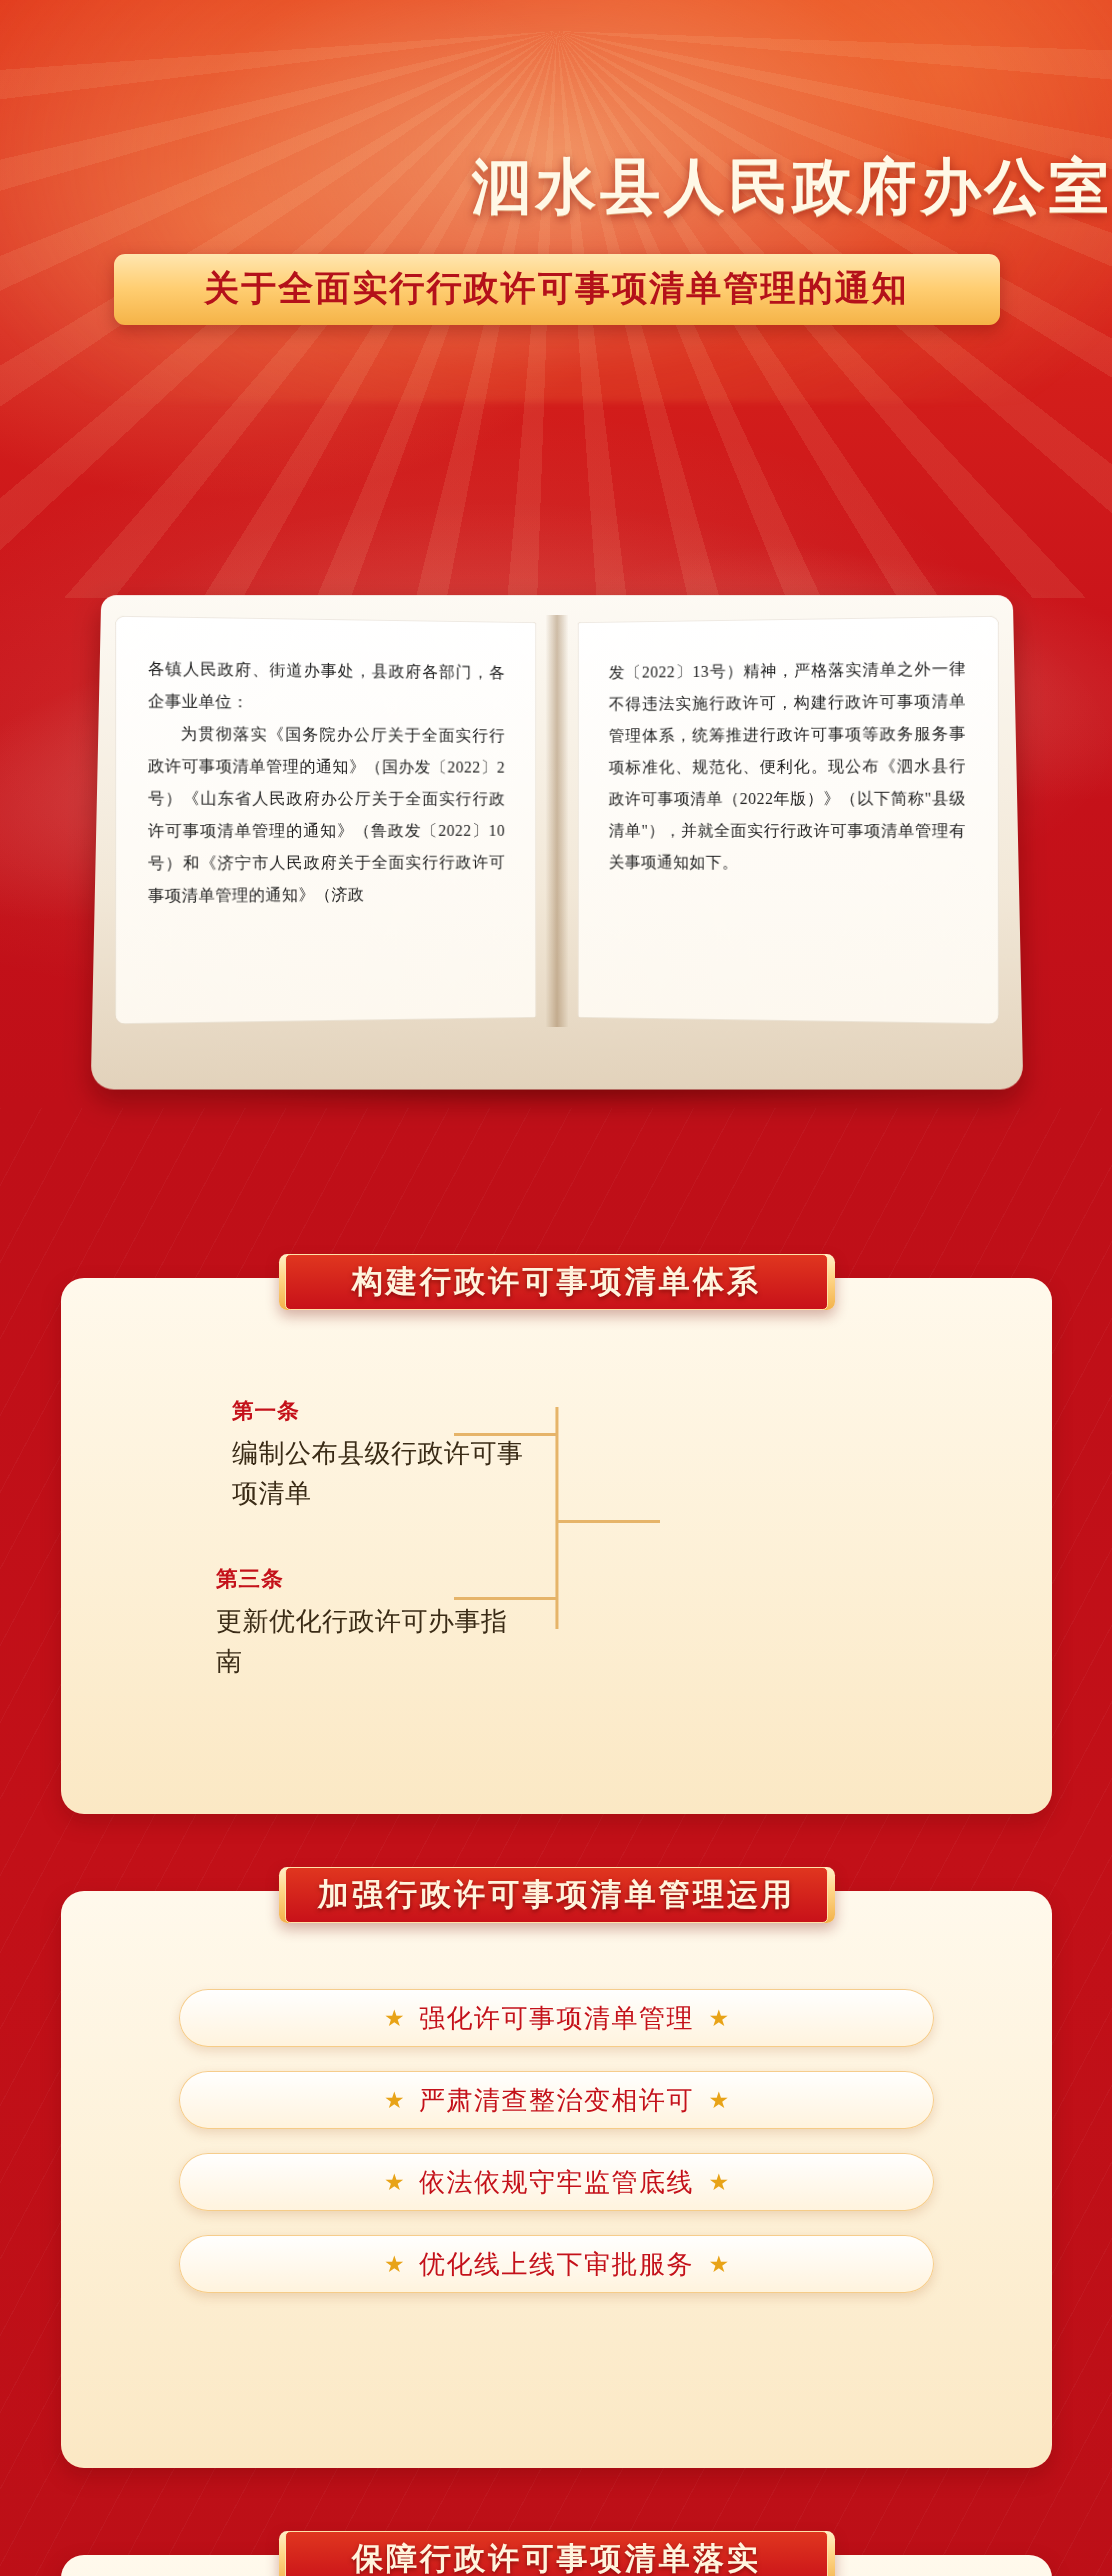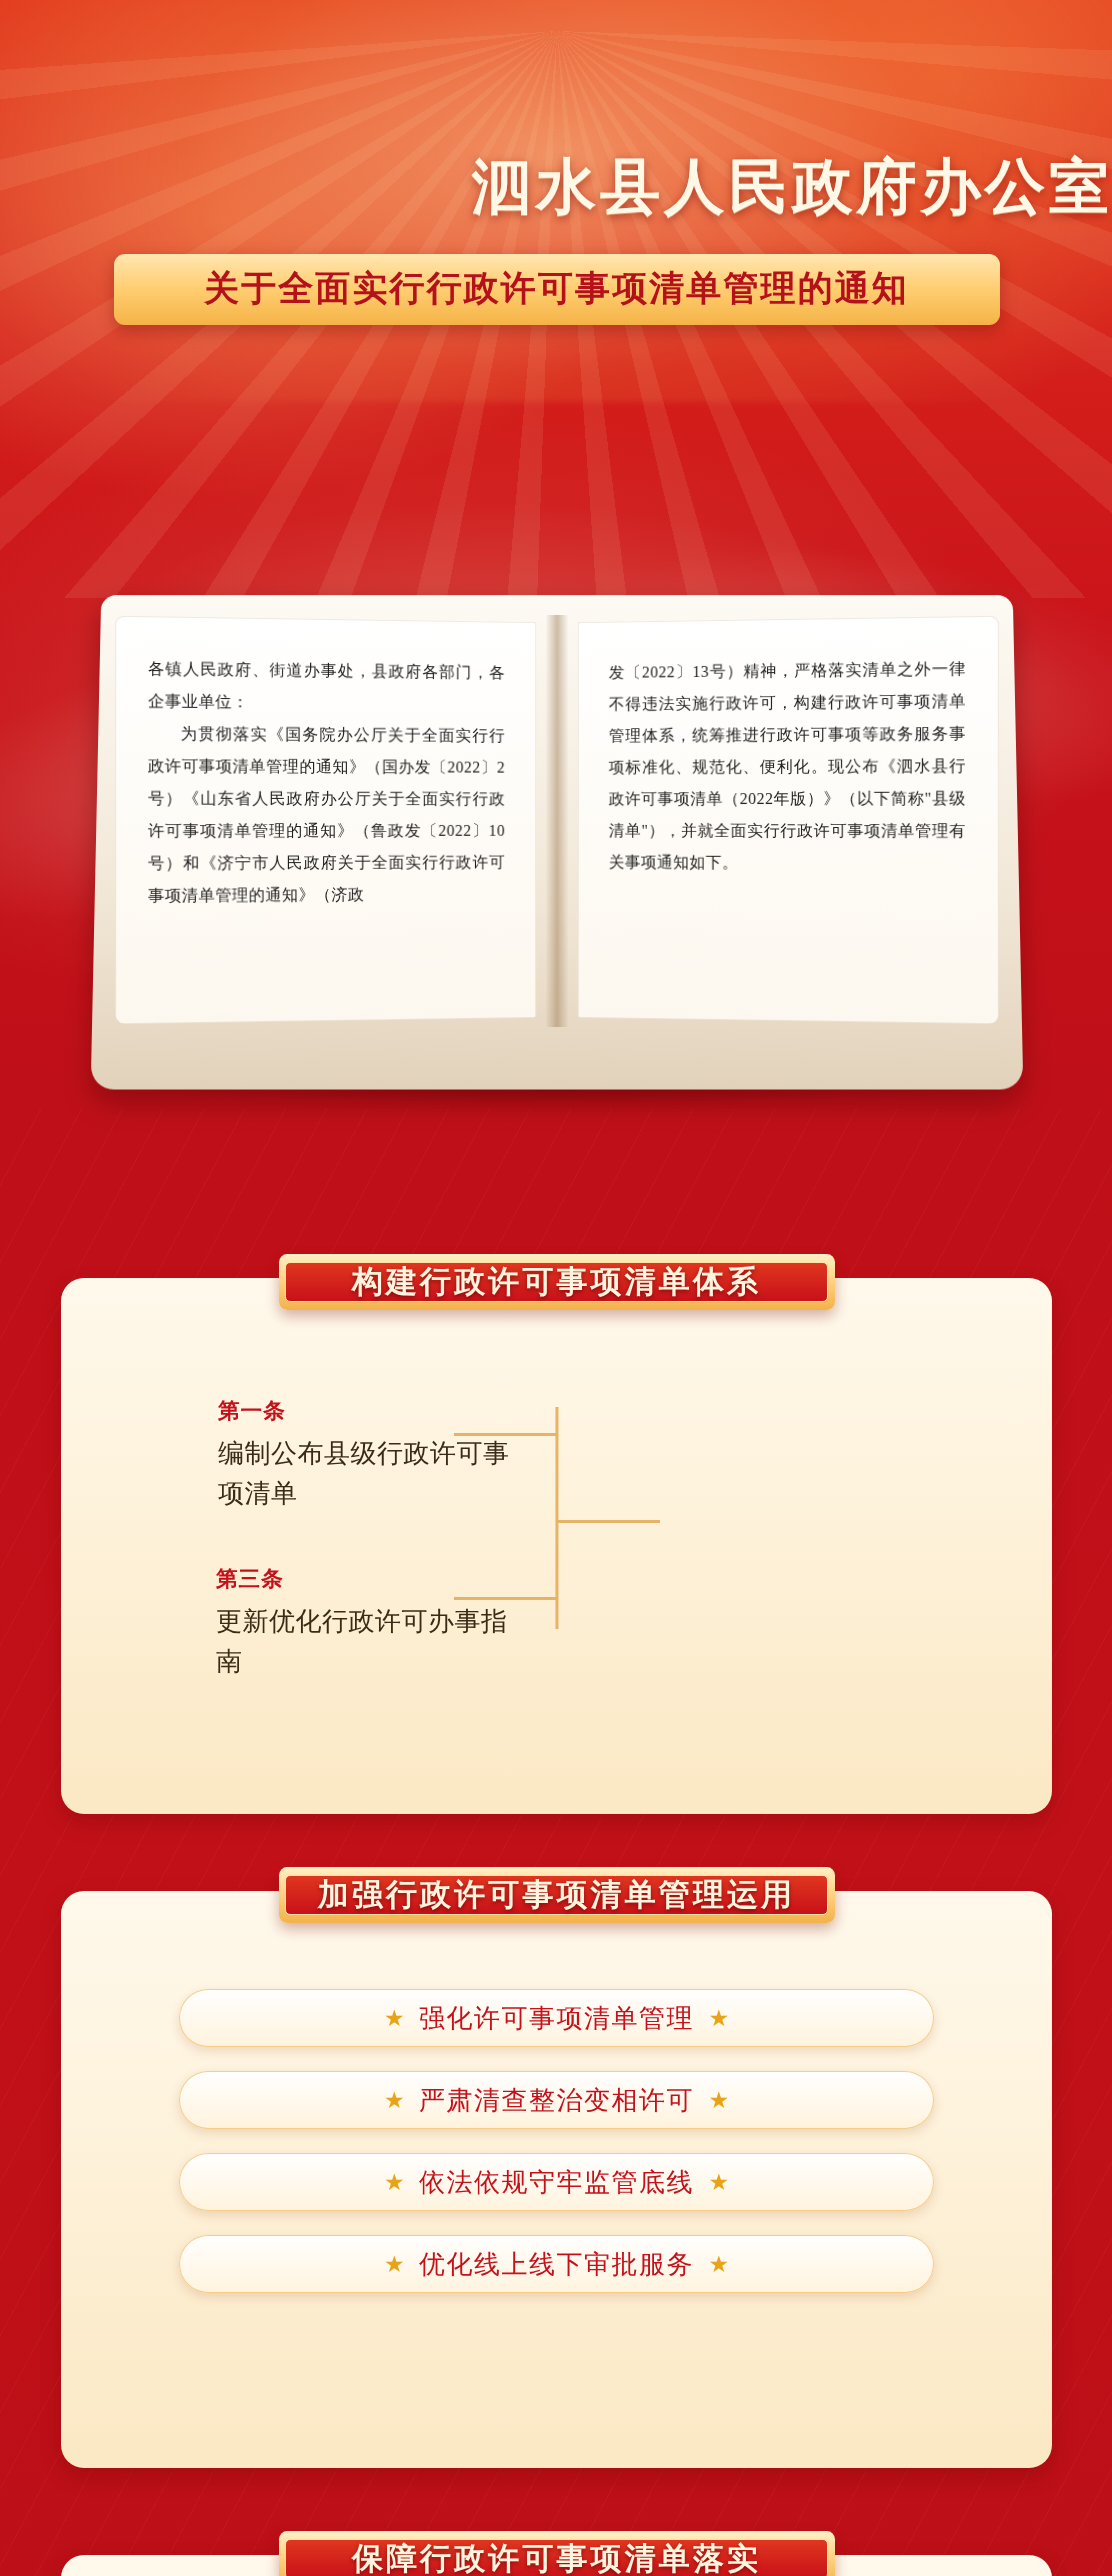--- a/index.html
+++ b/index.html
@@ -141,21 +141,21 @@
   }
   .sec-head {
     position: absolute; left: 50%; top: -24px; transform: translateX(-50%);
     min-width: 556px; height: 56px;
     display: flex; align-items: center; justify-content: center;
     background: linear-gradient(180deg,#fff0c8 0%, #ffd78a 40%, #f3b24a 100%);
     border-radius: 8.2px;
     box-shadow: 0 5.2px 13.4px rgba(120,20,10,.32);
   }
   .sec-head .inner {
-    width: calc(100% - 13.4px); height: 40px;
+    width: calc(100% - 13.4px); height: 56px;
     display: flex; align-items: center; justify-content: center;
     background: linear-gradient(180deg,#e0361f 0%, #c81119 100%);
     border-radius: 5.2px;
     border: 1px solid #ffe2a8;
   }
   .sec-head h2 {
     font-size: 31px; font-weight: 800; letter-spacing: 3.1px; color: #fff4dd;
     text-shadow: 0 1.5px 4.1px rgba(90,0,0,.6);
   }
 
@@ -171,21 +171,21 @@
   .b2 { top: 242px; width: 103px; }
   .b3 { top: 319px; width: 103px; transform: translateX(-103px); }
   .nodeitem { position: absolute; }
   .node-label {
     font-size: 21.6px; font-weight: 800; color: #c4111a; letter-spacing: 1px;
     margin-bottom: 8.2px;
   }
   .node-text {
     font-size: 26px; color: #3a2b16; line-height: 1.55; letter-spacing: 0.5px;
   }
-  .n1 { left: 157px; top: 118px; width: 299px; }
+  .n1 { left: 171px; top: 118px; width: 299px; }
   .n2 { left: 665px; top: 206px; width: 289px; }
   .n3 { left: 155px; top: 286px; width: 299px; }
 
   
   #sec2 { top: 1891px; height: 577px; }
   .pill-list { padding: 98px 118px 0; display: flex; flex-direction: column; gap: 24px; }
   .pill {
     height: 58px; border-radius: 29px;
     background: linear-gradient(180deg,#ffffff 0%, #fff3dd 100%);
     box-shadow: 0 4.1px 10.3px rgba(160,80,20,.18), inset 0 0 0 1px rgba(244,196,120,.85);

